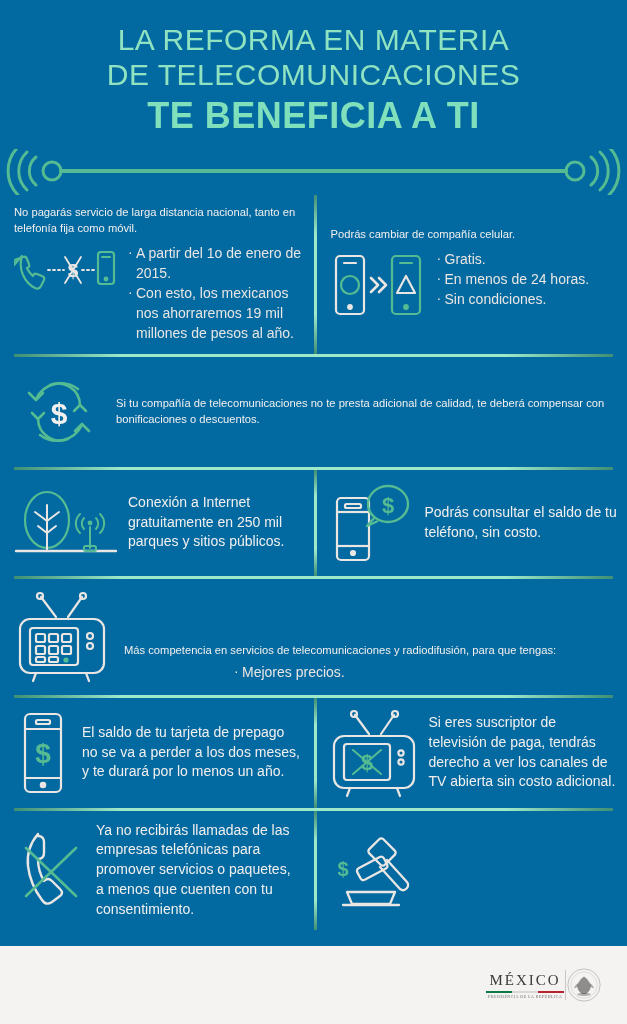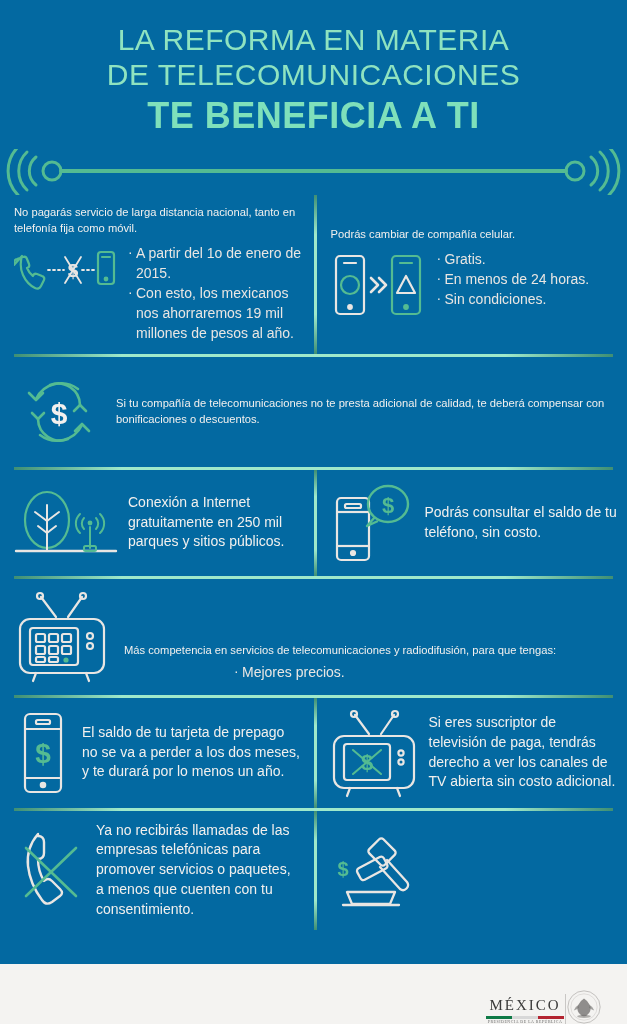--- a/index.html
+++ b/index.html
@@ -120,24 +120,24 @@
   .wide-row {
     display: flex;
     align-items: center;
     padding: 12px 16px;
     gap: 14px;
   }
 
   
   .footer {
     margin-top: auto;
-    height: 60px;
+    height: 78px;
     background: #f4f3f1;
     display: flex;
-    align-items: flex-end;
+    align-items: center;
     justify-content: flex-end;
     padding-right: 26px;
     gap: 1px;
   }
   .mex-block { text-align: center; }
   .mex-word {
     font-family: "Liberation Serif", serif;
     font-size: 15px;
     letter-spacing: 2px;
     color: #3a3a3a;

